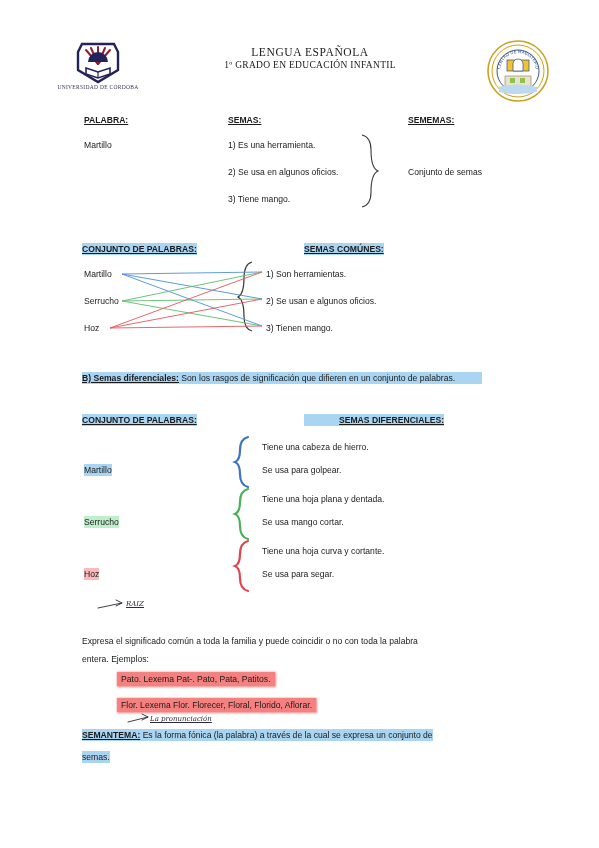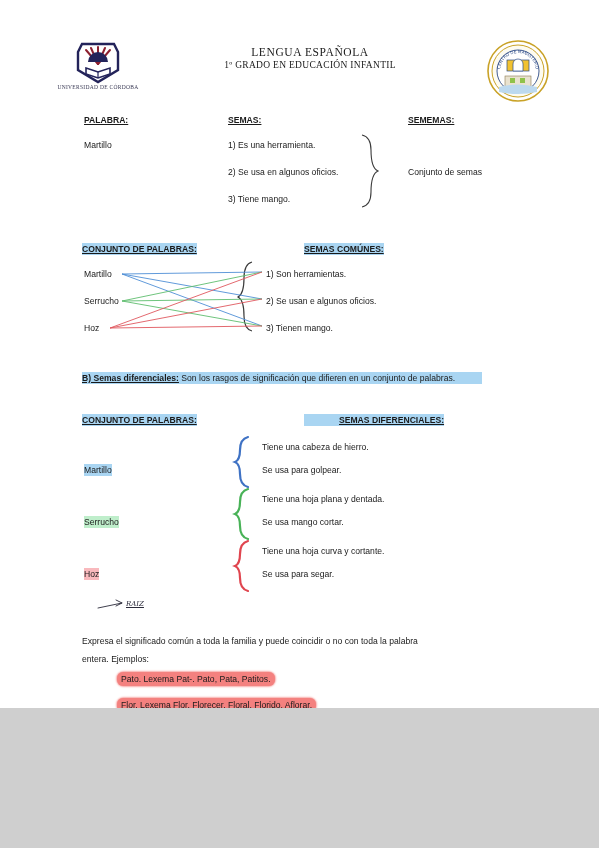--- a/index.html
+++ b/index.html
@@ -1,18 +1,18 @@
 <!DOCTYPE html>
 <html><head>
 <meta charset="utf-8">
 <style>
   html,body{margin:0;padding:0;background:#cfcfcf;}
   body{font-family:"Liberation Sans",sans-serif;}
   .page{
-    position:relative;width:599px;height:708px;background:#ffffff;
+    position:relative;width:599px;height:848px;background:#ffffff;
     margin:0 auto;overflow:hidden;
   }
   
   .header{position:absolute;left:0;top:18px;width:599px;height:80px;}
   .logo-uco{position:absolute;left:48px;top:22px;width:100px;height:62px;}
   .uco-mark{position:absolute;left:26px;top:0;width:48px;height:44px;}
   .uco-name{position:absolute;left:0;top:44px;width:100px;text-align:center;
     font-family:"Liberation Serif",serif;font-size:5.5px;letter-spacing:.3px;
     color:#3a3a55;white-space:nowrap;}
   .title-block{position:absolute;left:160px;top:28px;width:300px;text-align:center;}
@@ -28,21 +28,21 @@
   .hd{font-weight:bold;text-decoration:underline;}
   .hl-blue{background:#a9d5f2;}
   .hl-pink{background:#f9b9bd;}
   .wrap{white-space:normal;}
 
   
   .marker{
     position:absolute;font-size:8.6px;color:#1a1a1a;white-space:nowrap;
     padding:1px 3px;
     background:#f4817f;
-    border-radius:5px;
+    border-radius:0;
     box-shadow:0 0 2px 1.5px #f4817f, 0 0 0 1px #f08a88;
   }
 
   
   .hand{position:absolute;font-family:"DejaVu Serif",serif;font-style:italic;
     font-size:7px;color:#2a2a3a;white-space:nowrap;}
   .hand.u{text-decoration:underline;}
 
   svg{display:block;overflow:visible;}
   .brace-layer{position:absolute;left:0;top:0;width:599px;height:848px;
@@ -145,20 +145,24 @@
   <div class="hand u" style="left:126px;top:600px;">RAIZ</div>
 
   <div class="t" style="left:82px;top:635px;">Expresa el significado común a toda la familia y puede coincidir o no con toda la palabra</div>
   <div class="t" style="left:82px;top:653px;">entera. Ejemplos:</div>
 
   <div class="marker" style="left:118px;top:673px;">Pato. Lexema Pat-. Pato, Pata, Patitos.</div>
   <div class="marker" style="left:118px;top:699px;">Flor. Lexema Flor. Florecer, Floral, Florido, Aflorar.</div>
 
   <div class="hand u" style="left:150px;top:715px;">La pronunciación</div>
 
+  <div class="t hl-blue" style="left:82px;top:729px;">
+    <span class="hd">SEMANTEMA:</span>
+    <span>Es la forma fónica (la palabra) a través de la cual se expresa un conjunto de</span>
+  </div>
   <div class="t hl-blue" style="left:82px;top:751px;">semas.</div>
 
   <svg class="brace-layer" viewBox="0 0 599 848">
 
     <path d="M362 135 Q371 137 371 150 Q371 168 378 171 Q371 174 371 192 Q371 205 362 207" fill="none" stroke="#3a3a3a" stroke-width="1.1"></path>
 
     <path d="M252 262 Q244 264 244 278 Q244 294 238 297 Q244 300 244 316 Q244 329 252 331" fill="none" stroke="#3a3a3a" stroke-width="1.2"></path>
 
     <g stroke-width="0.9" fill="none">
       <line x1="122" y1="274" x2="262" y2="272" stroke="#4f8fd6"></line>

